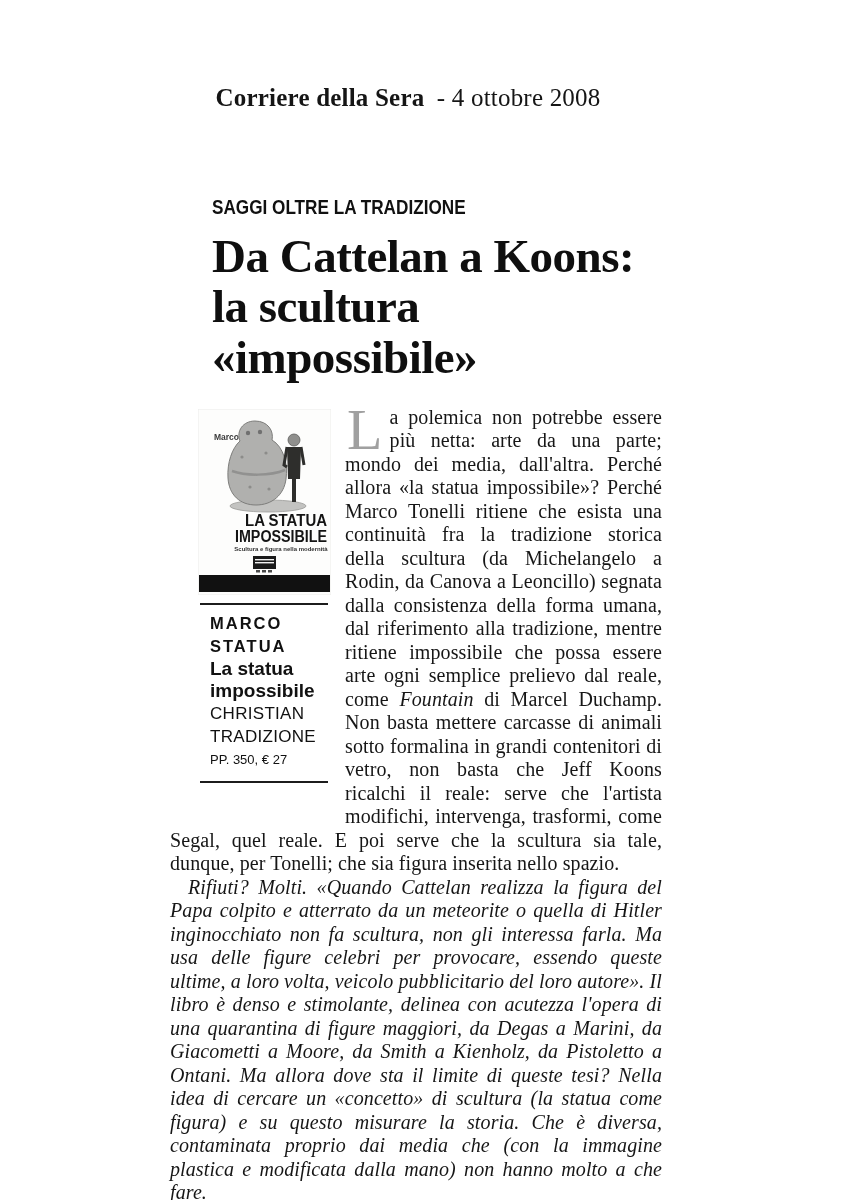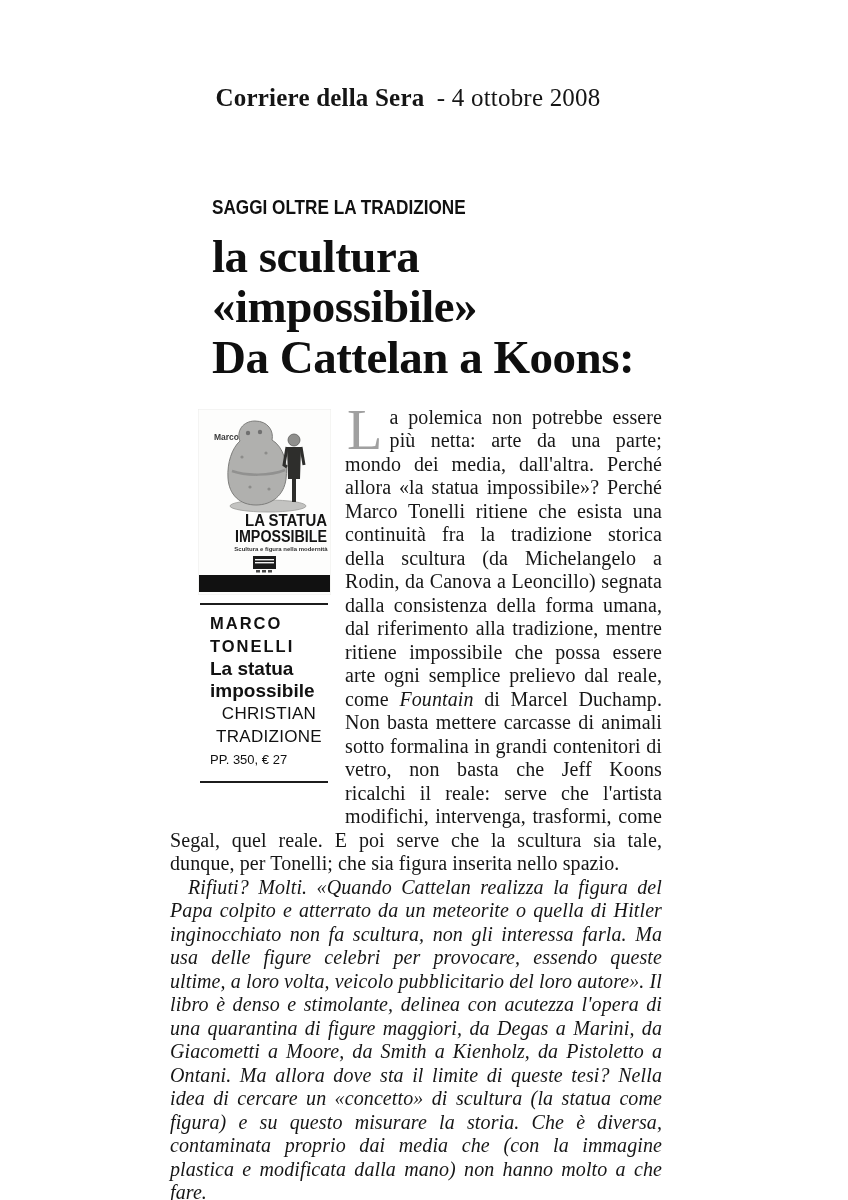--- a/index.html
+++ b/index.html
@@ -44,21 +44,21 @@
   .cover-box svg { display:block; }
 
   .book-info {
     margin-left:30px; width:128px; margin-top:8px;
     border-top:2px solid #1c1c1c; border-bottom:2px solid #1c1c1c;
     padding:7px 0 9px 10px;
     font-family:"Liberation Sans", sans-serif; color:#111;
   }
   .bi-caps-bold { font-weight:bold; font-size:16.5px; letter-spacing:2px; line-height:23px; }
   .bi-title     { font-weight:bold; font-size:19px;  letter-spacing:0px; line-height:22px; }
-  .bi-caps      { font-weight:normal; font-size:17px; letter-spacing:0.3px; line-height:23px;text-align:center; }
+  .bi-caps      { font-weight:normal; font-size:17px; letter-spacing:0.3px; line-height:23px; }
   .bi-details   { font-weight:normal; font-size:13px; line-height:24px; }
 
   .body-text {
     font-size:20px; line-height:23.5px; text-align:justify;
     color:#161616; letter-spacing:0.1px;
   }
   .dropcap {
     float:left; font-size:58px; line-height:42px; height:44px;
     color:#a0a0a0; margin:3px 7px 0 2px; font-family:"Liberation Serif", serif;
   }
@@ -78,22 +78,22 @@
   <div class="masthead">
     <span class="name">Corriere della Sera</span>
     <span class="date" style="margin-left:6px;">- 4 ottobre 2008</span>
   </div>
 
   <div class="article">
 
     <div class="kicker">SAGGI OLTRE LA TRADIZIONE</div>
 
     <h1 class="headline">
+      <span style="display:block;">Da Cattelan a Koons:</span>
       <span style="display:block;">la scultura «impossibile»</span>
-      <span style="display:block;">Da Cattelan a Koons:</span>
     </h1>
 
     <div class="body-wrap">
 
       <div class="book-col">
 
         <div class="cover-box">
           <svg width="133" height="186" viewBox="0 0 133 186" xmlns="http://www.w3.org/2000/svg">
             <rect x="0" y="0" width="133" height="186" fill="#fdfdfc" stroke="#ececea" stroke-width="1"></rect>
 
@@ -128,21 +128,21 @@
               <rect x="64" y="161" width="4" height="2.5" fill="#4a4a4a"></rect>
               <rect x="70" y="161" width="4" height="2.5" fill="#4a4a4a"></rect>
             </g>
 
             <rect x="1" y="166" width="131" height="17" fill="#111111"></rect>
           </svg>
         </div>
 
         <div class="book-info">
           <div class="bi-caps-bold">MARCO</div>
-          <div class="bi-caps-bold">TONELLI</div>
+          <div class="bi-caps-bold">STATUA</div>
           <div class="bi-title">La statua</div>
           <div class="bi-title">impossibile</div>
           <div class="bi-caps">CHRISTIAN</div>
           <div class="bi-caps">TRADIZIONE</div>
           <div class="bi-details">PP. 350, € 27</div>
         </div>
       </div>
 
       <div class="body-text">
         <p><span class="dropcap">L</span><span><span>a polemica non potrebbe essere più netta: arte da una parte; mondo dei media, dall'altra. Perché allora «la statua impossibile»? Perché Marco Tonelli ritiene che esista una continuità fra la tradizione storica della scultura (da Michelangelo a Rodin, da Canova a Leoncillo) segnata dalla consistenza della forma umana, dal riferimento alla tradizione, mentre ritiene impossibile che possa essere arte ogni semplice prelievo dal reale, come </span><span style="font-style: italic;">Fountain</span><span> di Marcel Duchamp. Non basta mettere carcasse di animali sotto formalina in grandi contenitori di vetro, non basta che Jeff Koons ricalchi il reale: serve che l'artista modifichi, intervenga, trasformi, come Segal, quel reale. E poi serve che la scultura sia tale, dunque, per Tonelli; che sia figura inserita nello spazio.</span></span></p>

